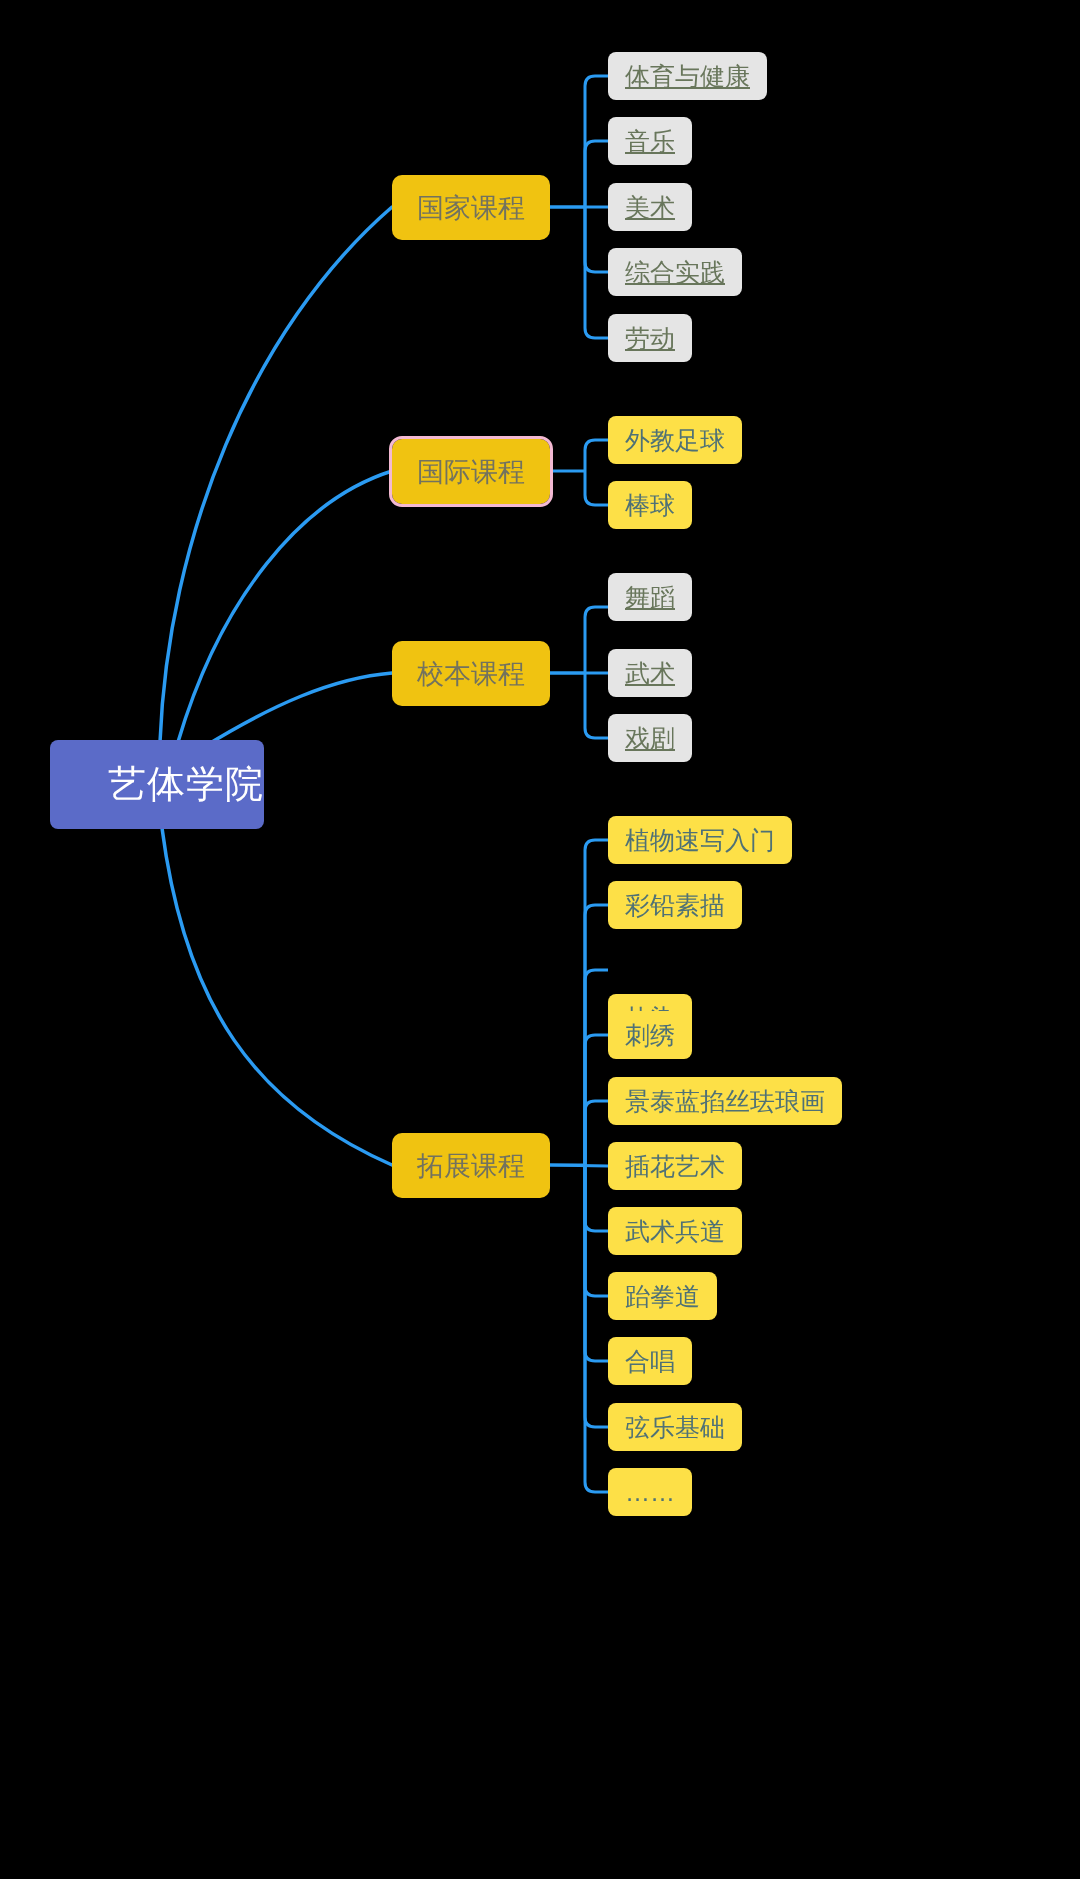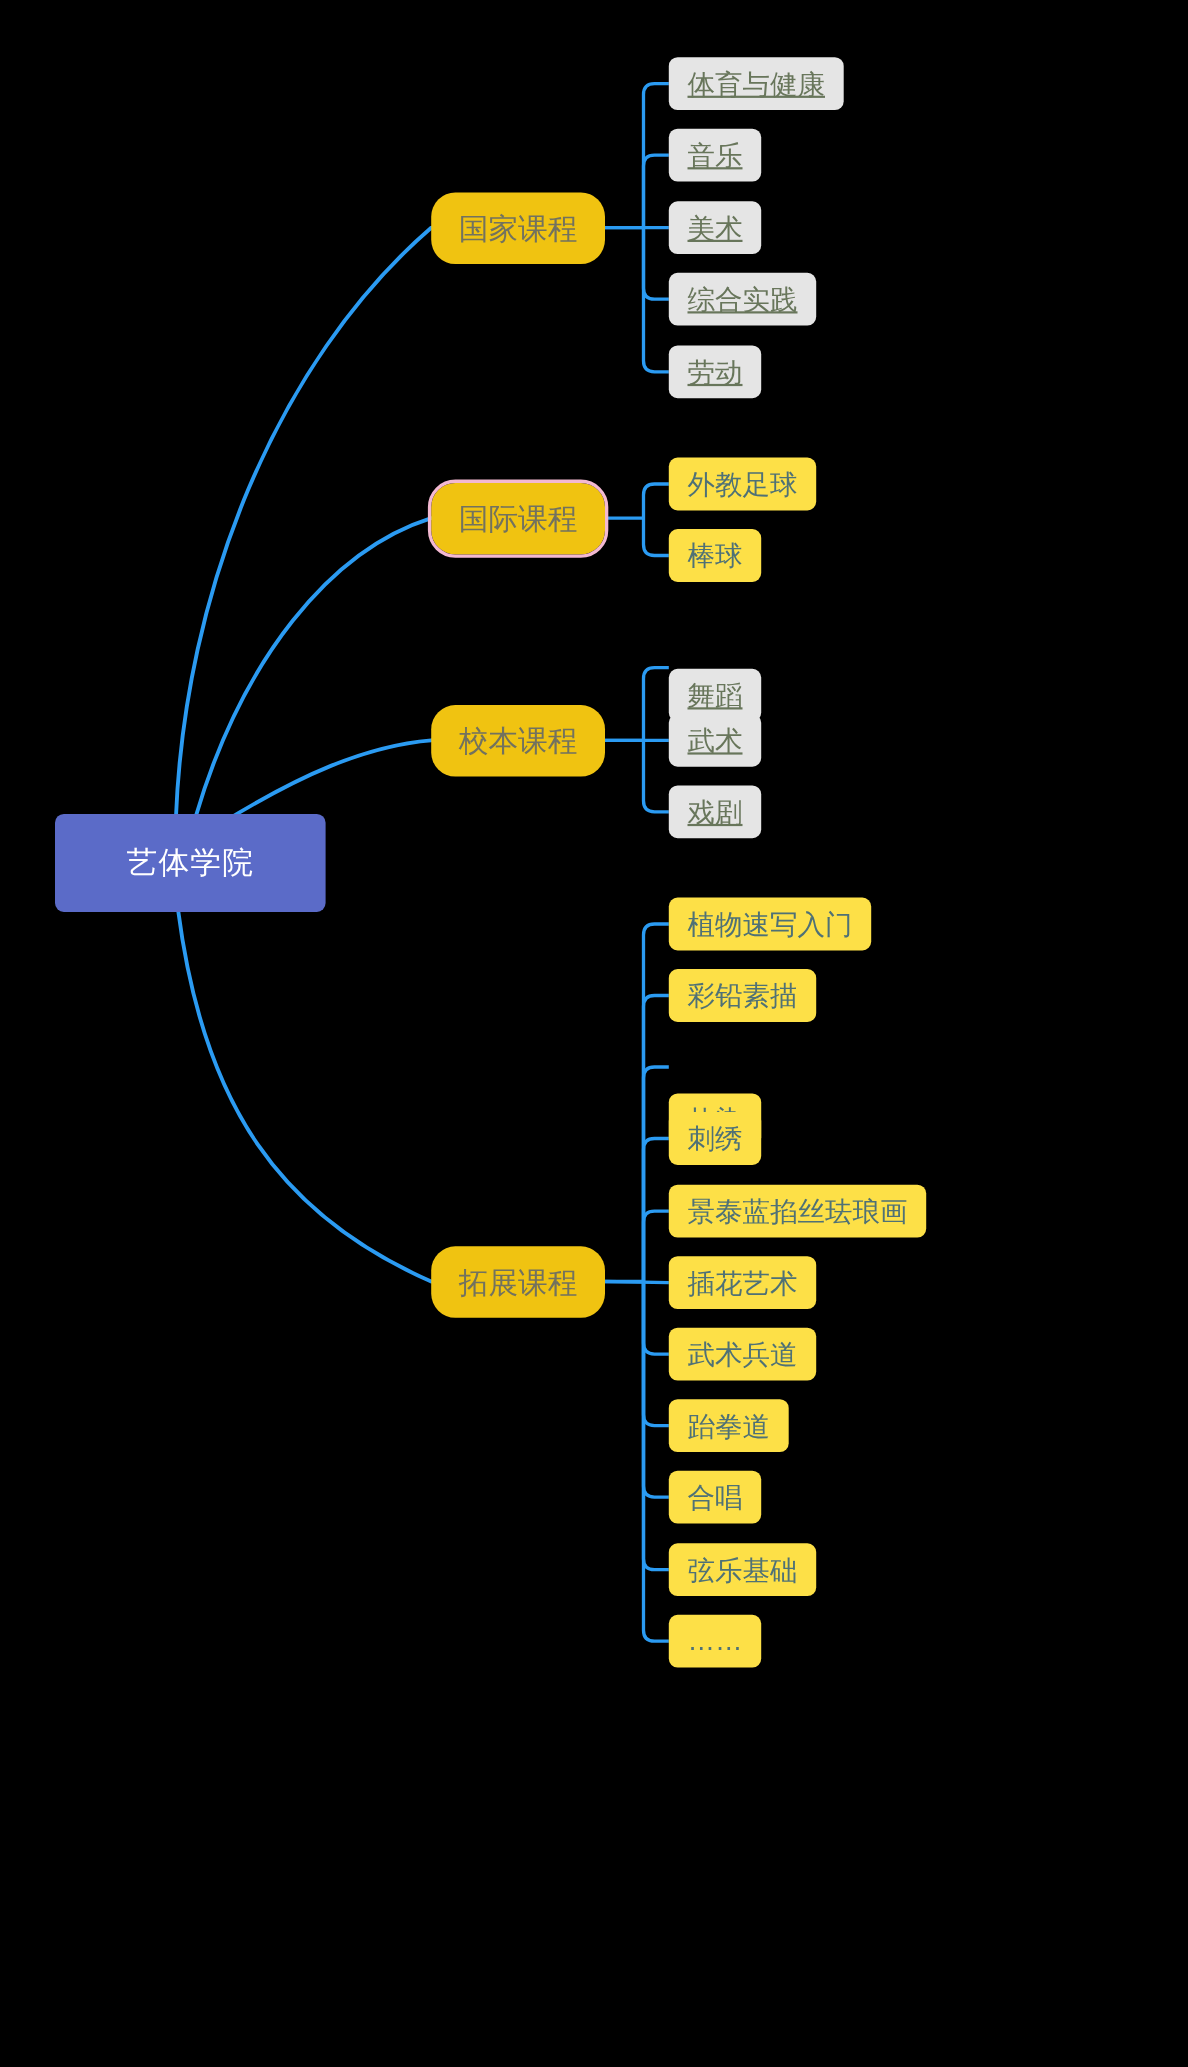--- a/index.html
+++ b/index.html
@@ -14,33 +14,34 @@
   }
   #canvas { position: absolute; inset: 0; width: 1080px; height: 1879px; }
   svg.lines { position: absolute; left: 0; top: 0; z-index: 1; }
   svg.lines path { fill: none; stroke: #2b9bf2; }
   svg.lines path.trunk { stroke-width: 3; }
   svg.lines path.curve { stroke-width: 3.5; stroke-linecap: round; }
 
   .node { position: absolute; z-index: 2; display: flex; align-items: center; justify-content: center; white-space: nowrap; }
 
   .root-node {
-    left: 50px; top: 740px; width: 246px; height: 89px;
+    left: 50px; top: 740px; width: 214px; height: 89px;
     background: #5b6bc8;
     border-radius: 8px;
     color: #ffffff;
-    font-size: 28px;
+    font-size: 38px;
     font-weight: 400;
     letter-spacing: 1px;
+    justify-content: flex-end;
   }
 
   .branch-node {
     left: 392px; width: 158px; height: 65px;
     background: #f0c311;
-    border-radius: 22px;
+    border-radius: 10px;
     color: #72725f;
     font-size: 27px;
   }
   .branch-node.selected {
     outline: 3px solid #f3b9d2;
     outline-offset: 0px;
   }
 
   .leaf-node {
     left: 608px; height: 48px;
@@ -126,21 +127,21 @@
       <span>劳动</span>
     </div>
 
   <div class="node leaf-node leaf-cyan" style="top:416px;">
       <span>外教足球</span>
     </div>
   <div class="node leaf-node leaf-cyan" style="top:481px;">
       <span>棒球</span>
     </div>
 
-  <div class="node leaf-node leaf-green" style="top:608px;">
+  <div class="node leaf-node leaf-green" style="top:573px;">
       <span>舞蹈</span>
     </div>
   <div class="node leaf-node leaf-green" style="top:649px;">
       <span>武术</span>
     </div>
   <div class="node leaf-node leaf-green" style="top:714px;">
       <span>戏剧</span>
     </div>
 
   <div class="node leaf-node leaf-cyan" style="top:816px;">

